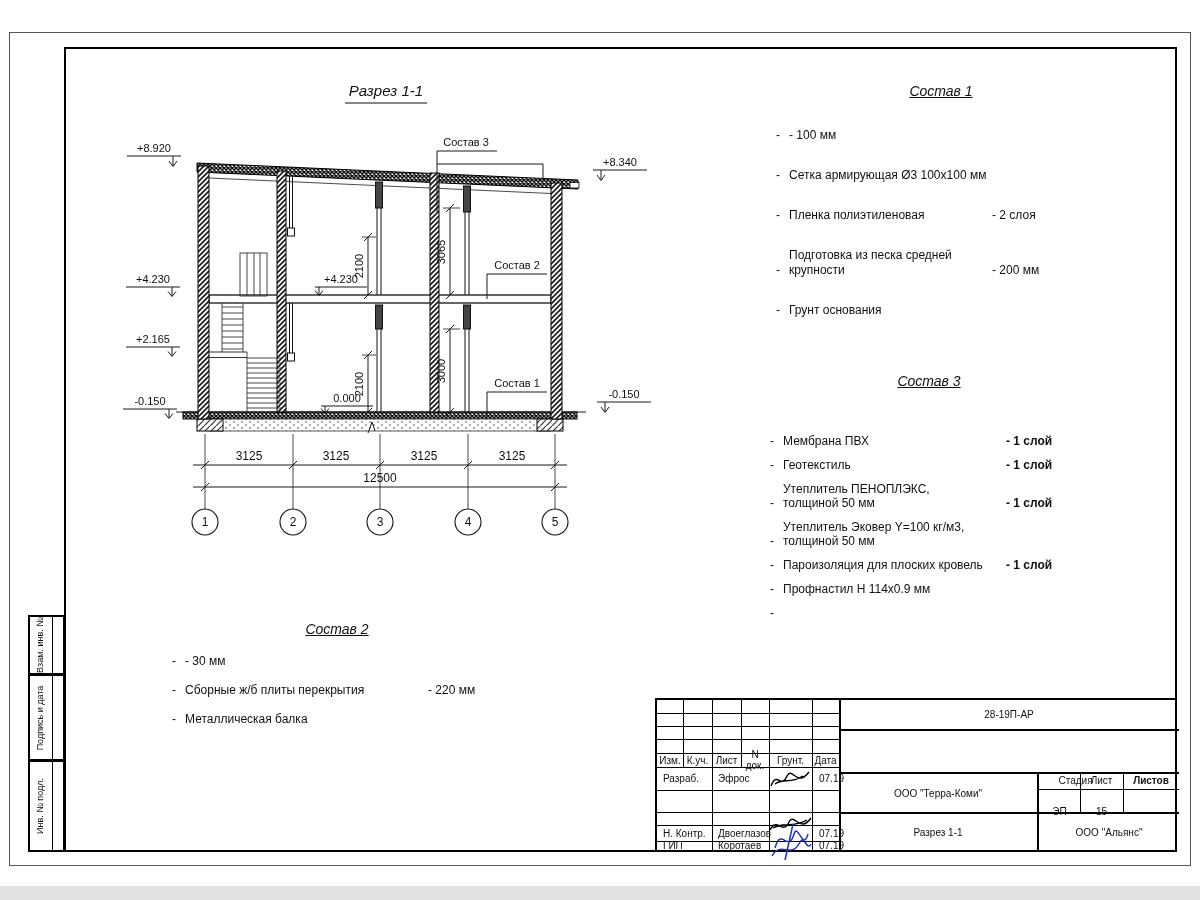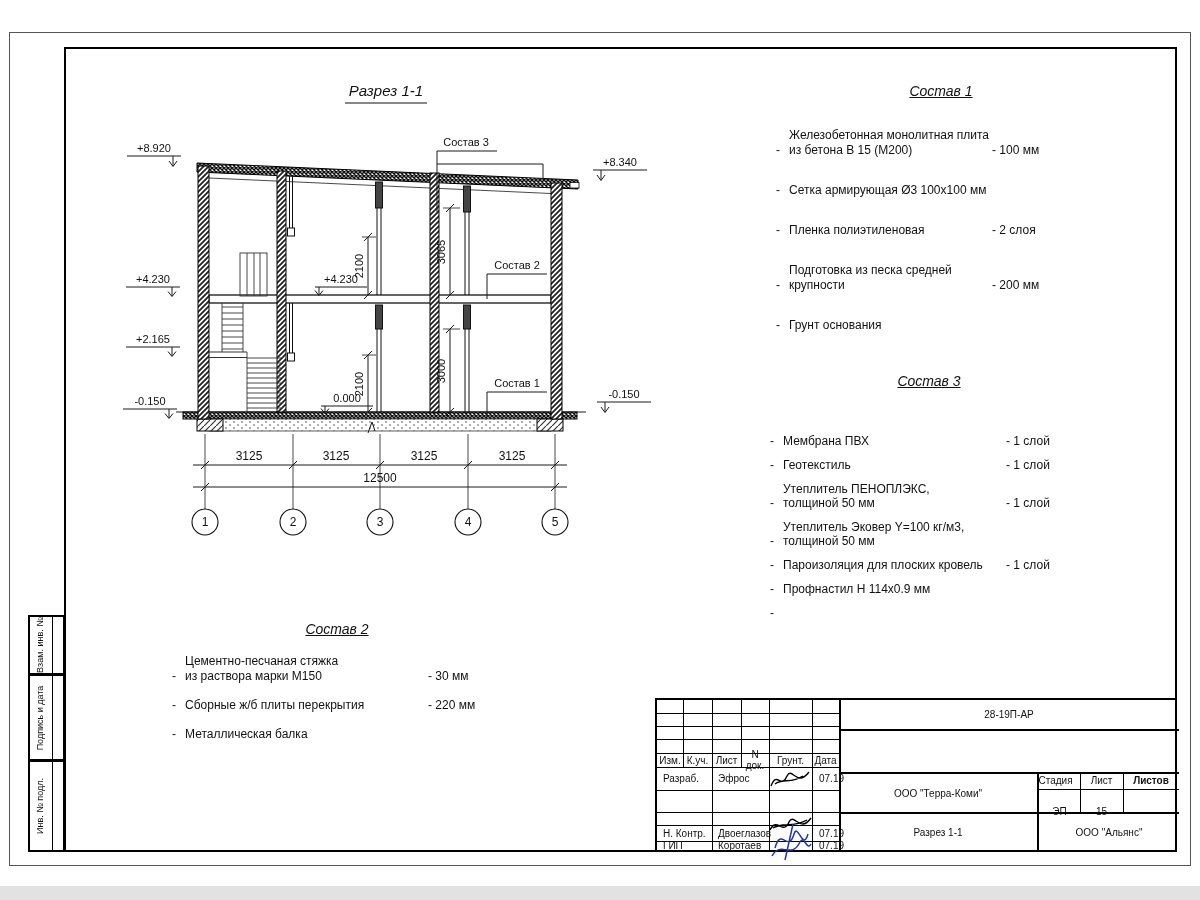--- a/index.html
+++ b/index.html
@@ -22,21 +22,21 @@
   .comp-item .dash{width:13px;flex:none;}
   .comp-item .iname{flex:1;white-space:pre-line;}
   .comp-item .ival{flex:none;white-space:nowrap;}
   #comp1{left:776px;top:84px;width:330px;}
   #comp1 .comp-title{margin-bottom:30px;}
   #comp1 .comp-item{margin-bottom:25px;line-height:15px;}
   #comp1 .ival{width:114px;}
   #comp3{left:770px;top:374px;width:318px;}
   #comp3 .comp-title{margin-bottom:46px;}
   #comp3 .comp-item{margin-bottom:10px;}
-  #comp3 .ival{width:82px;}
+  #comp3 .ival{width:82px;font-weight:bold;}
   #comp2{left:172px;top:622px;width:330px;}
   #comp2 .comp-title{margin-bottom:18px;}
   #comp2 .comp-item{margin-bottom:14px;line-height:15px;}
   #comp2 .ival{width:74px;}
   
   .tb{left:655px;top:698px;width:522px;height:154px;border:2px solid #000;background:#fff;}
   .tb .cell{position:absolute;box-sizing:border-box;font-size:10px;}
   .tb .vl{position:absolute;width:1px;background:#000;}
   .tb .hl{position:absolute;height:1px;background:#000;}
   .tb .c{display:flex;align-items:center;justify-content:center;text-align:center;}
@@ -284,22 +284,20 @@
     <text class="t12" x="380" y="526" text-anchor="middle">3</text>
     <text class="t12" x="468" y="526" text-anchor="middle">4</text>
     <text class="t12" x="555" y="526" text-anchor="middle">5</text>
   </g>
 </svg>
 
 <div class="comp" id="comp1">
   <div class="comp-title">Состав 1</div>
   <div class="comp-item">
     <span class="dash">-</span>
-    <div class="iname">Железобетонная  монолитная плита
-из бетона В 15 (М200)</div>
     <div class="ival">- 100 мм</div>
   </div>
   <div class="comp-item">
     <span class="dash">-</span>
     <div class="iname">Сетка армирующая Ø3 100х100 мм</div>
     <div class="ival"></div>
   </div>
   <div class="comp-item">
     <span class="dash">-</span>
     <div class="iname">Пленка полиэтиленовая</div>
@@ -355,22 +353,20 @@
   <div class="comp-item">
     <span class="dash">-</span>
     <div class="ival"></div>
   </div>
 </div>
 
 <div class="comp" id="comp2">
   <div class="comp-title">Состав 2</div>
   <div class="comp-item">
     <span class="dash">-</span>
-    <div class="iname">Цементно-песчаная стяжка
-из раствора марки М150</div>
     <div class="ival">- 30 мм</div>
   </div>
   <div class="comp-item">
     <span class="dash">-</span>
     <div class="iname">Сборные ж/б плиты перекрытия</div>
     <div class="ival">- 220 мм</div>
   </div>
   <div class="comp-item">
     <span class="dash">-</span>
     <div class="iname">Металлическая балка</div>
@@ -422,20 +418,20 @@
   <div class="cell l" style="left:156px;top:141px;width:26px;height:9px;">07.19</div>
 
   <svg style="left:110px;top:64px;overflow:visible;" width="48" height="100" viewBox="0 0 48 100">
     <path d="M4,22 C10,6 14,26 20,12 C25,2 30,24 42,8 M8,20 C16,14 24,20 36,12" stroke="#000" stroke-width="1.4" fill="none"></path>
     <path d="M3,66 C10,52 16,72 22,58 C27,48 33,70 44,54 M6,64 C16,58 26,64 40,56" stroke="#000" stroke-width="1.4" fill="none"></path>
     <path d="M8,84 C14,62 21,90 27,70 C31,58 36,88 41,70 M5,92 C14,76 24,96 33,78 C37,70 40,88 44,80 M18,96 L26,60" stroke="#2233bb" stroke-width="1.5" fill="none"></path>
   </svg>
 
   <div class="cell c docnum" style="left:182px;top:0;width:340px;height:29px;">28-19П-АР</div>
   <div class="cell c" style="left:182px;top:74px;width:198px;height:38px;">ООО "Терра-Коми"</div>
-  <div class="cell c" style="left:378px;top:72px;width:41px;height:17px;text-align:right;">Стадия</div>
+  <div class="cell c" style="left:398px;top:72px;width:41px;height:17px;text-align:right;">Стадия</div>
   <div class="cell c" style="left:423px;top:72px;width:43px;height:17px;">Лист</div>
   <div class="cell c" style="left:466px;top:72px;width:56px;height:17px;font-weight:bold;">Листов</div>
   <div class="cell c stageval" style="left:382px;top:89px;width:41px;height:23px;">ЭП</div>
   <div class="cell c stageval" style="left:423px;top:89px;width:43px;height:23px;">15</div>
   <div class="cell c dname" style="left:182px;top:114px;width:198px;height:36px;">Разрез 1-1</div>
   <div class="cell c" style="left:382px;top:114px;width:140px;height:36px;">ООО "Альянс"</div>
 </div>
 
 </body></html>

